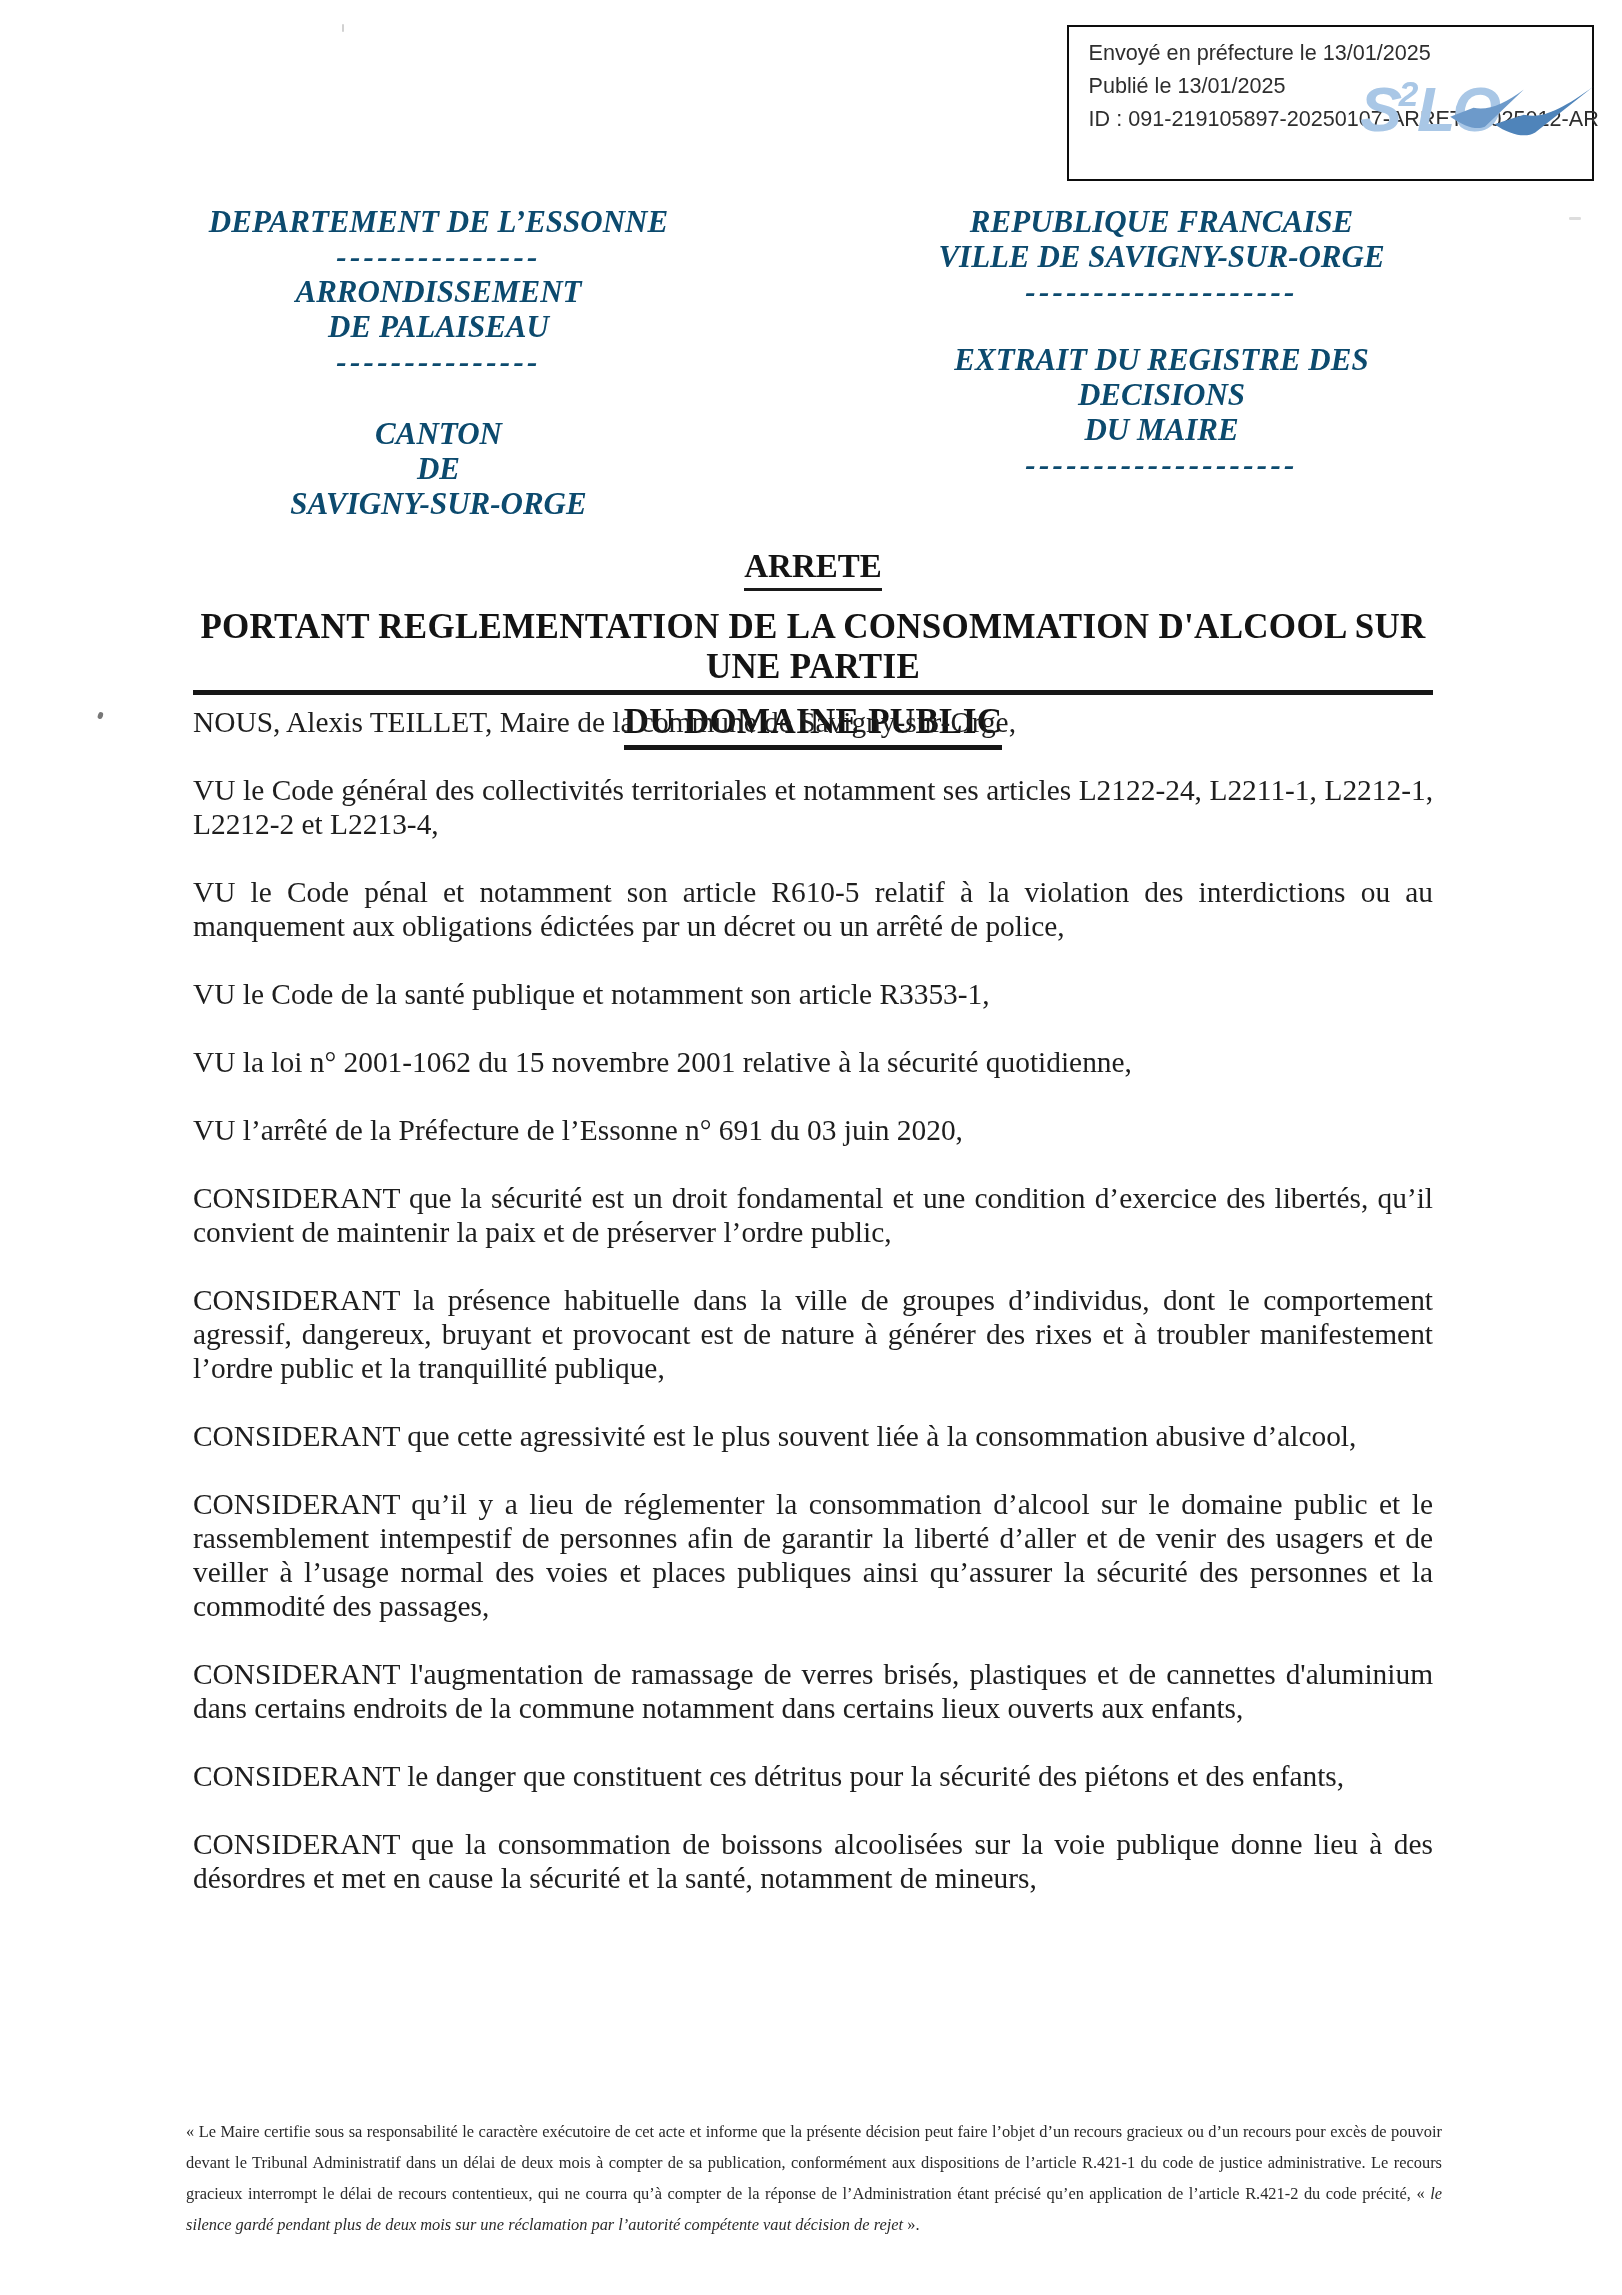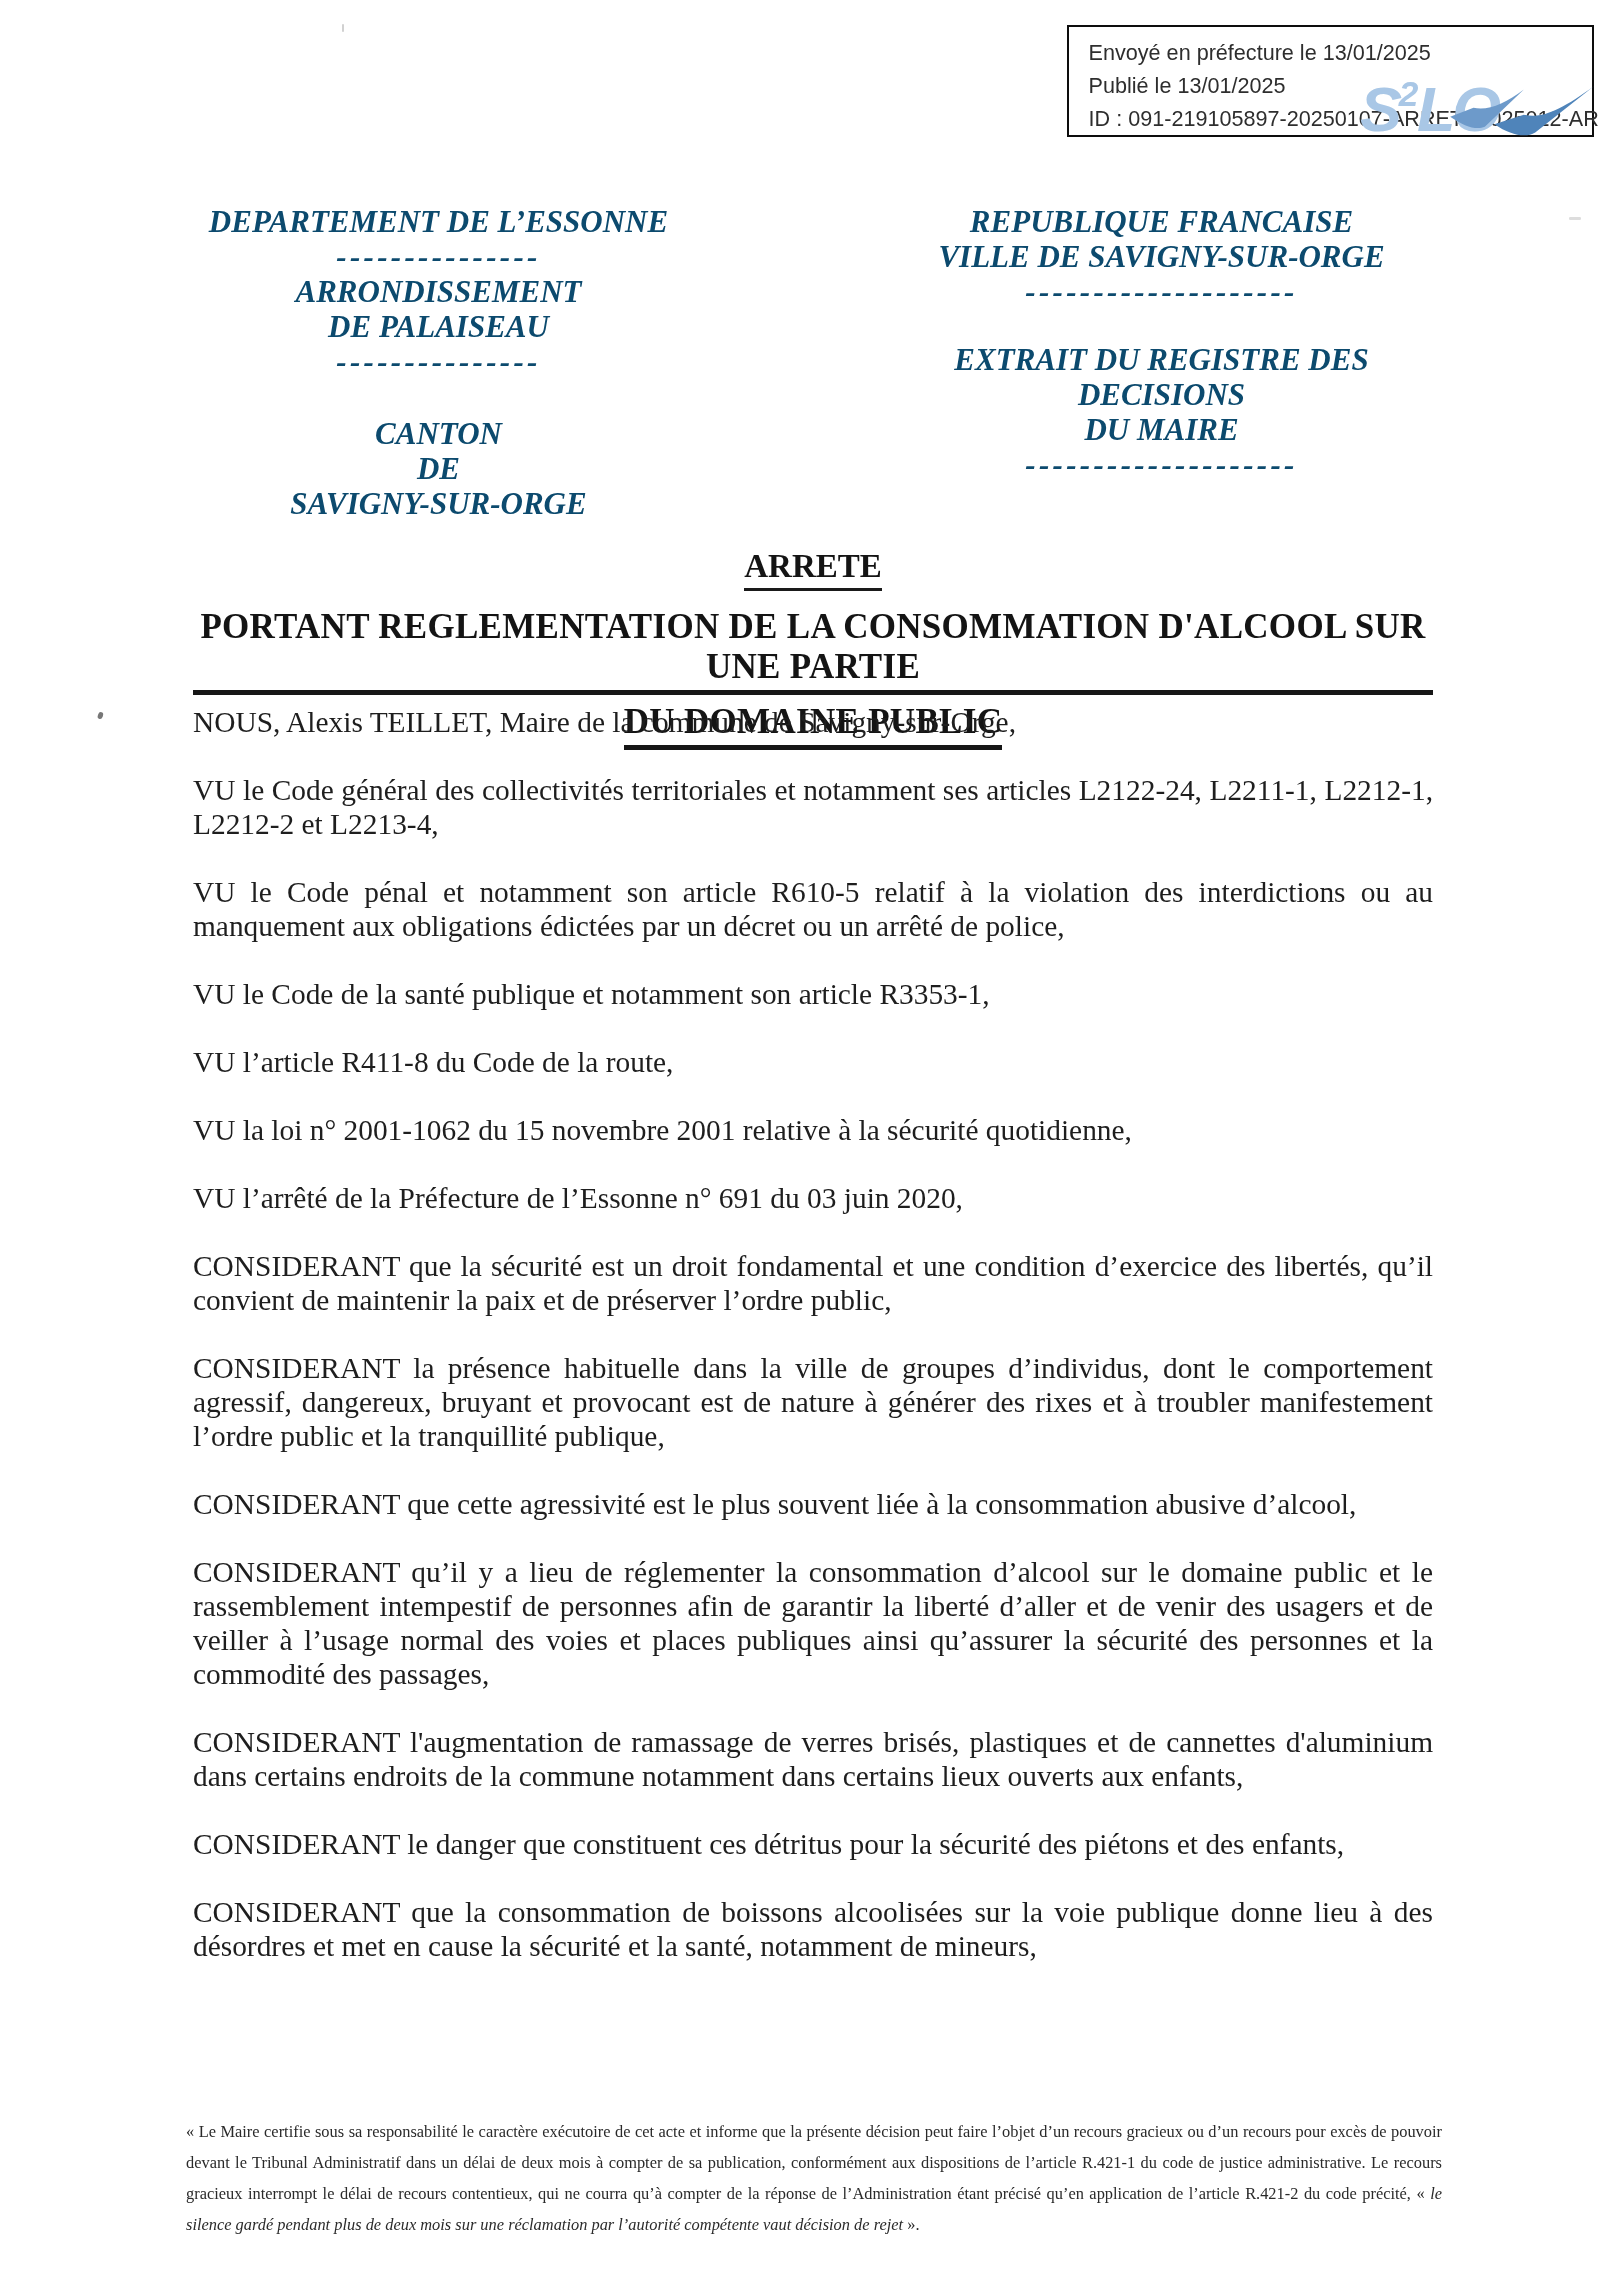--- a/index.html
+++ b/index.html
@@ -10,21 +10,21 @@
     background: #ffffff;
     font-family: "Liberation Serif", serif;
     color: #1e1e1e;
     overflow: hidden;
   }
 
   
   .stamp-box {
     position: absolute;
     left: 1067px; top: 25px;
-    width: 527px; height: 112px;
+    width: 527px; height: 156px;
     border: 2.6px solid #0d0d0d;
     background: #ffffff;
     box-sizing: border-box;
     padding: 9.2px 0 0 19.6px;
     font-family: "Liberation Sans", sans-serif;
     font-size: 21.6px;
     line-height: 33px;
     color: #2e2e2e;
     white-space: nowrap;
   }
@@ -179,21 +179,20 @@
     <span class="kicker">ARRETE</span>
     <div class="title-line"><span>PORTANT REGLEMENTATION DE LA CONSOMMATION D'ALCOOL SUR UNE PARTIE</span></div>
     <div class="title-line"><span>DU DOMAINE PUBLIC</span></div>
   </div>
 
   <div class="body-text">
     <p>NOUS, Alexis TEILLET, Maire de la commune de Savigny-sur-Orge,</p>
     <p>VU le Code général des collectivités territoriales et notamment ses articles L2122-24, L2211-1, L2212-1, L2212-2 et L2213-4,</p>
     <p>VU le Code pénal et notamment son article R610-5 relatif à la violation des interdictions ou au manquement aux obligations édictées par un décret ou un arrêté de police,</p>
     <p>VU le Code de la santé publique et notamment son article R3353-1,</p>
-    <p>VU l’article R411-8 du Code de la route,</p>
     <p>VU la loi n° 2001-1062 du 15 novembre 2001 relative à la sécurité quotidienne,</p>
     <p>VU l’arrêté de la Préfecture de l’Essonne n° 691 du 03 juin 2020,</p>
     <p>CONSIDERANT que la sécurité est un droit fondamental et une condition d’exercice des libertés, qu’il convient de maintenir la paix et de préserver l’ordre public,</p>
     <p>CONSIDERANT la présence habituelle dans la ville de groupes d’individus, dont le comportement agressif, dangereux, bruyant et provocant est de nature à générer des rixes et à troubler manifestement l’ordre public et la tranquillité publique,</p>
     <p>CONSIDERANT que cette agressivité est le plus souvent liée à la consommation abusive d’alcool,</p>
     <p>CONSIDERANT qu’il y a lieu de réglementer la consommation d’alcool sur le domaine public et le rassemblement intempestif de personnes afin de garantir la liberté d’aller et de venir des usagers et de veiller à l’usage normal des voies et places publiques ainsi qu’assurer la sécurité des personnes et la commodité des passages,</p>
     <p>CONSIDERANT l'augmentation de ramassage de verres brisés, plastiques et de cannettes d'aluminium dans certains endroits de la commune notamment dans certains lieux ouverts aux enfants,</p>
     <p>CONSIDERANT le danger que constituent ces détritus pour la sécurité des piétons et des enfants,</p>
     <p>CONSIDERANT que la consommation de boissons alcoolisées sur la voie publique donne lieu à des désordres et met en cause la sécurité et la santé, notamment de mineurs,</p>
   </div>

